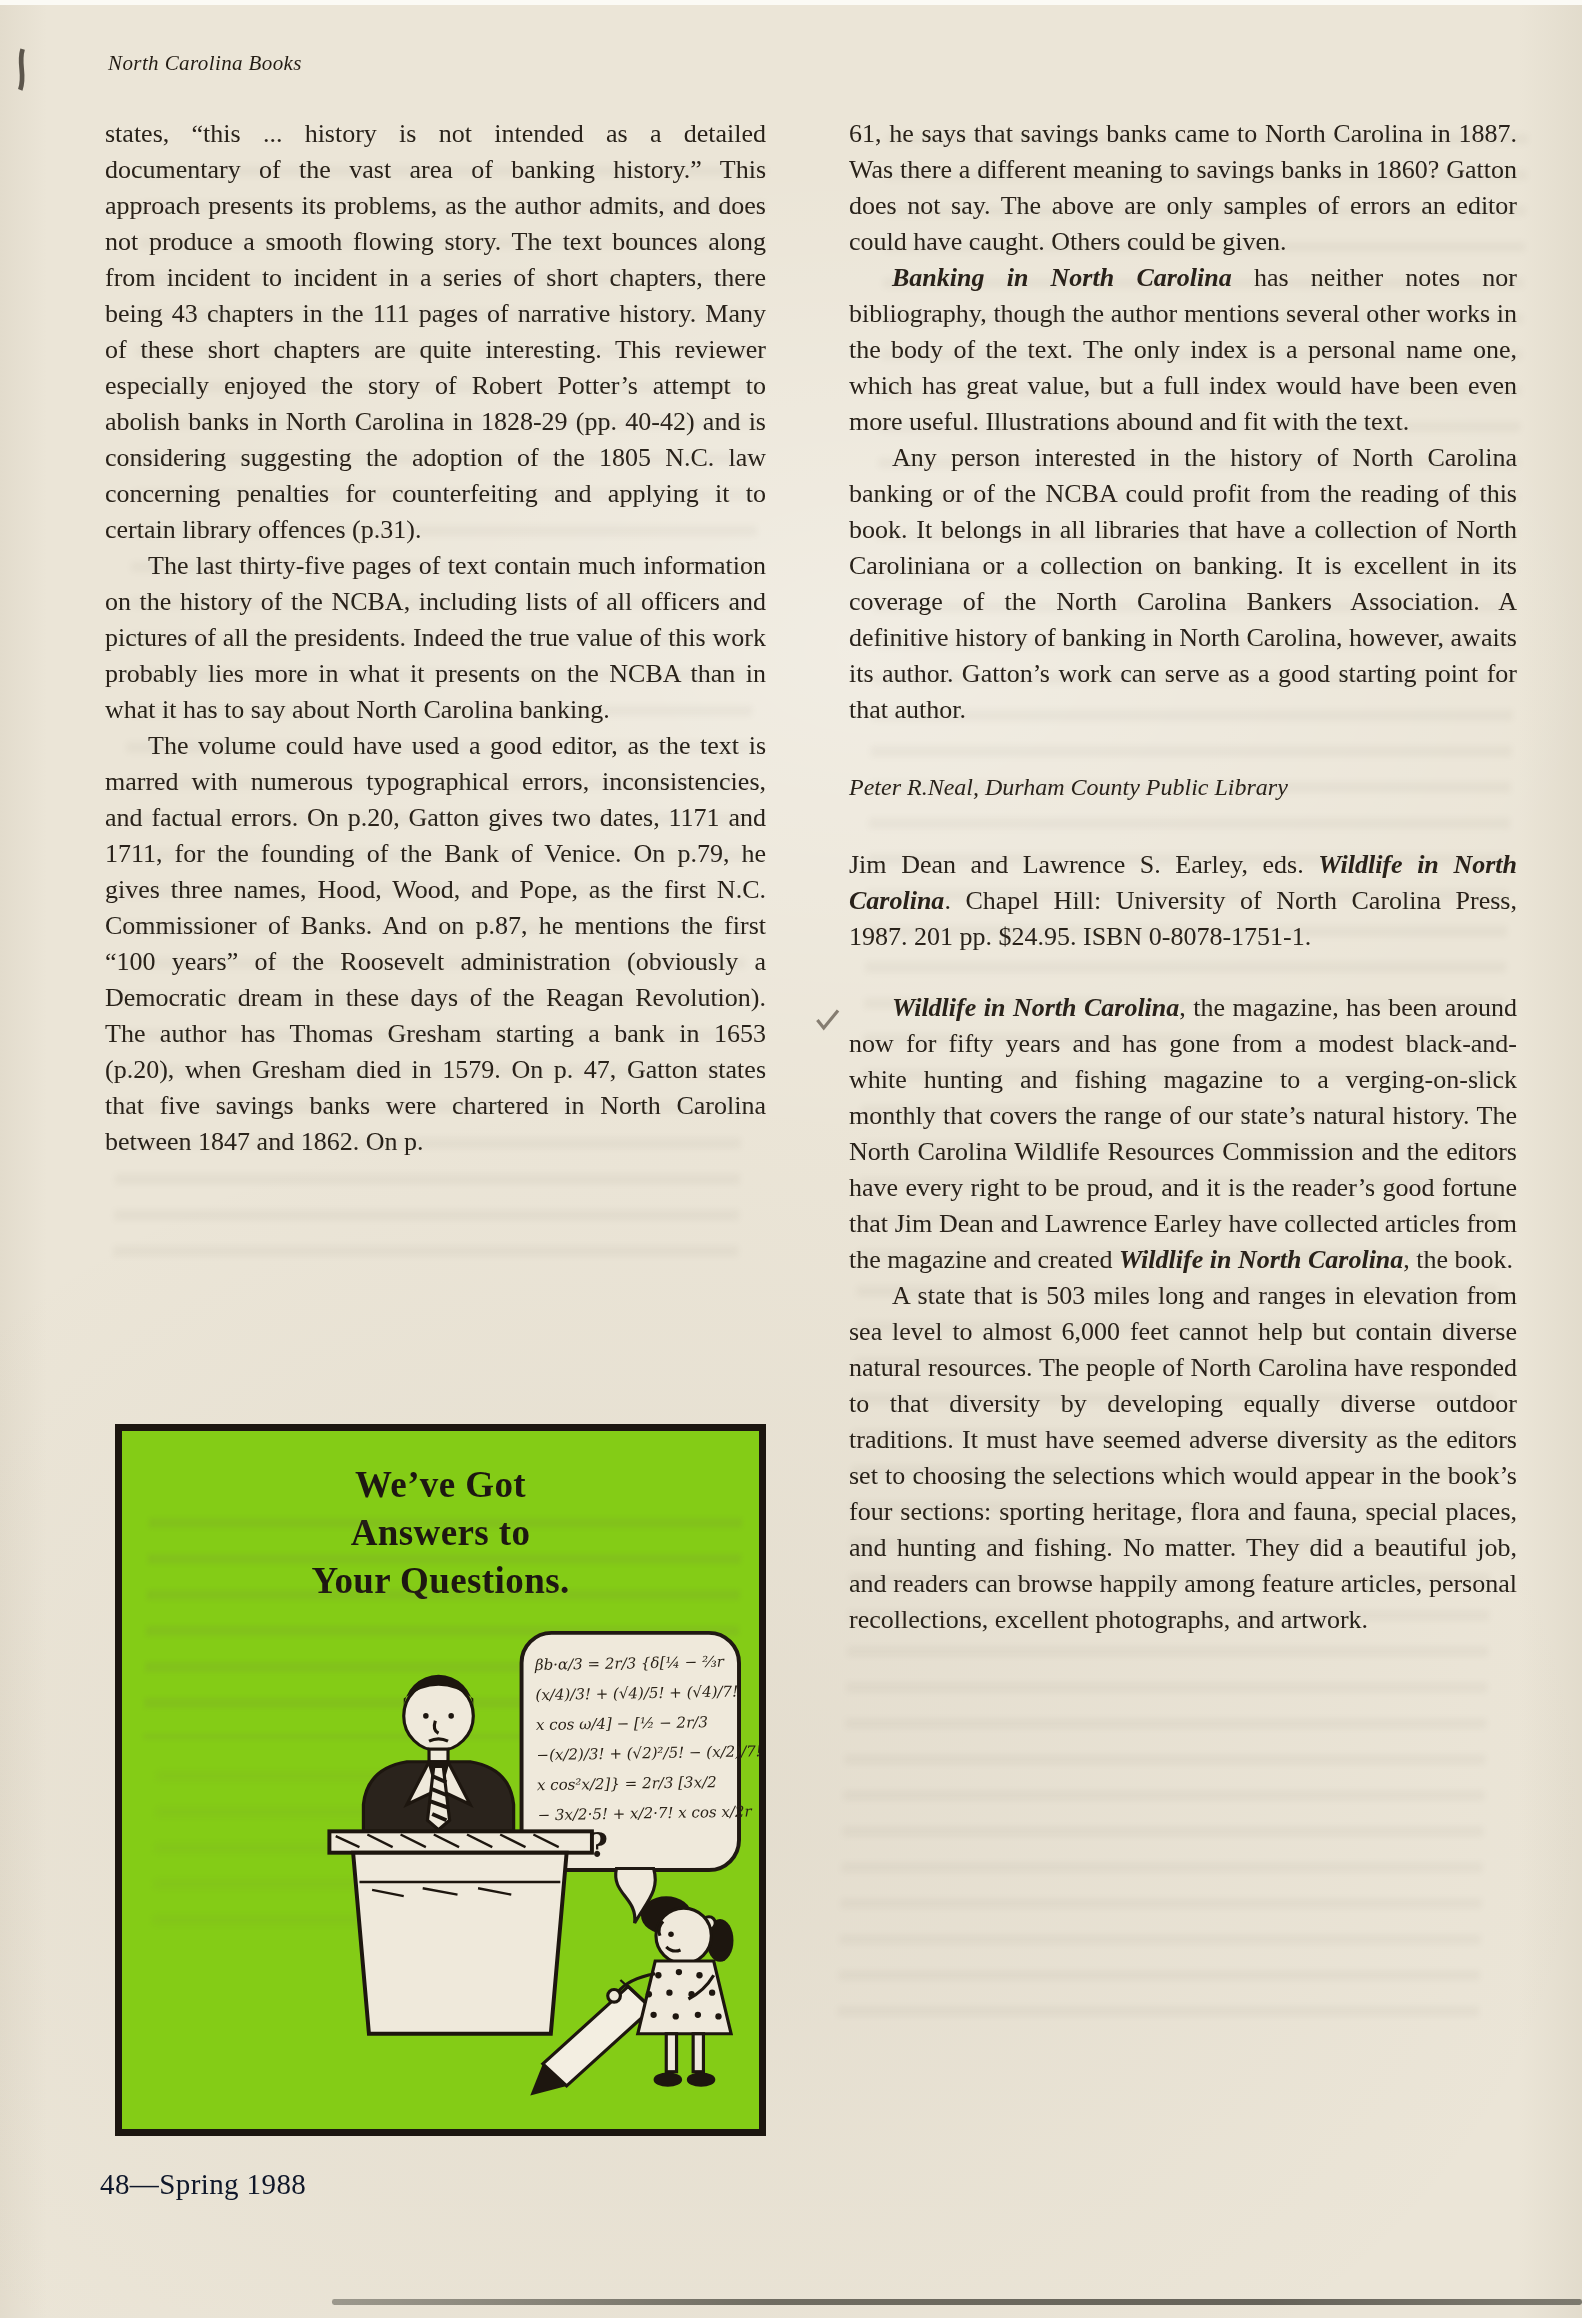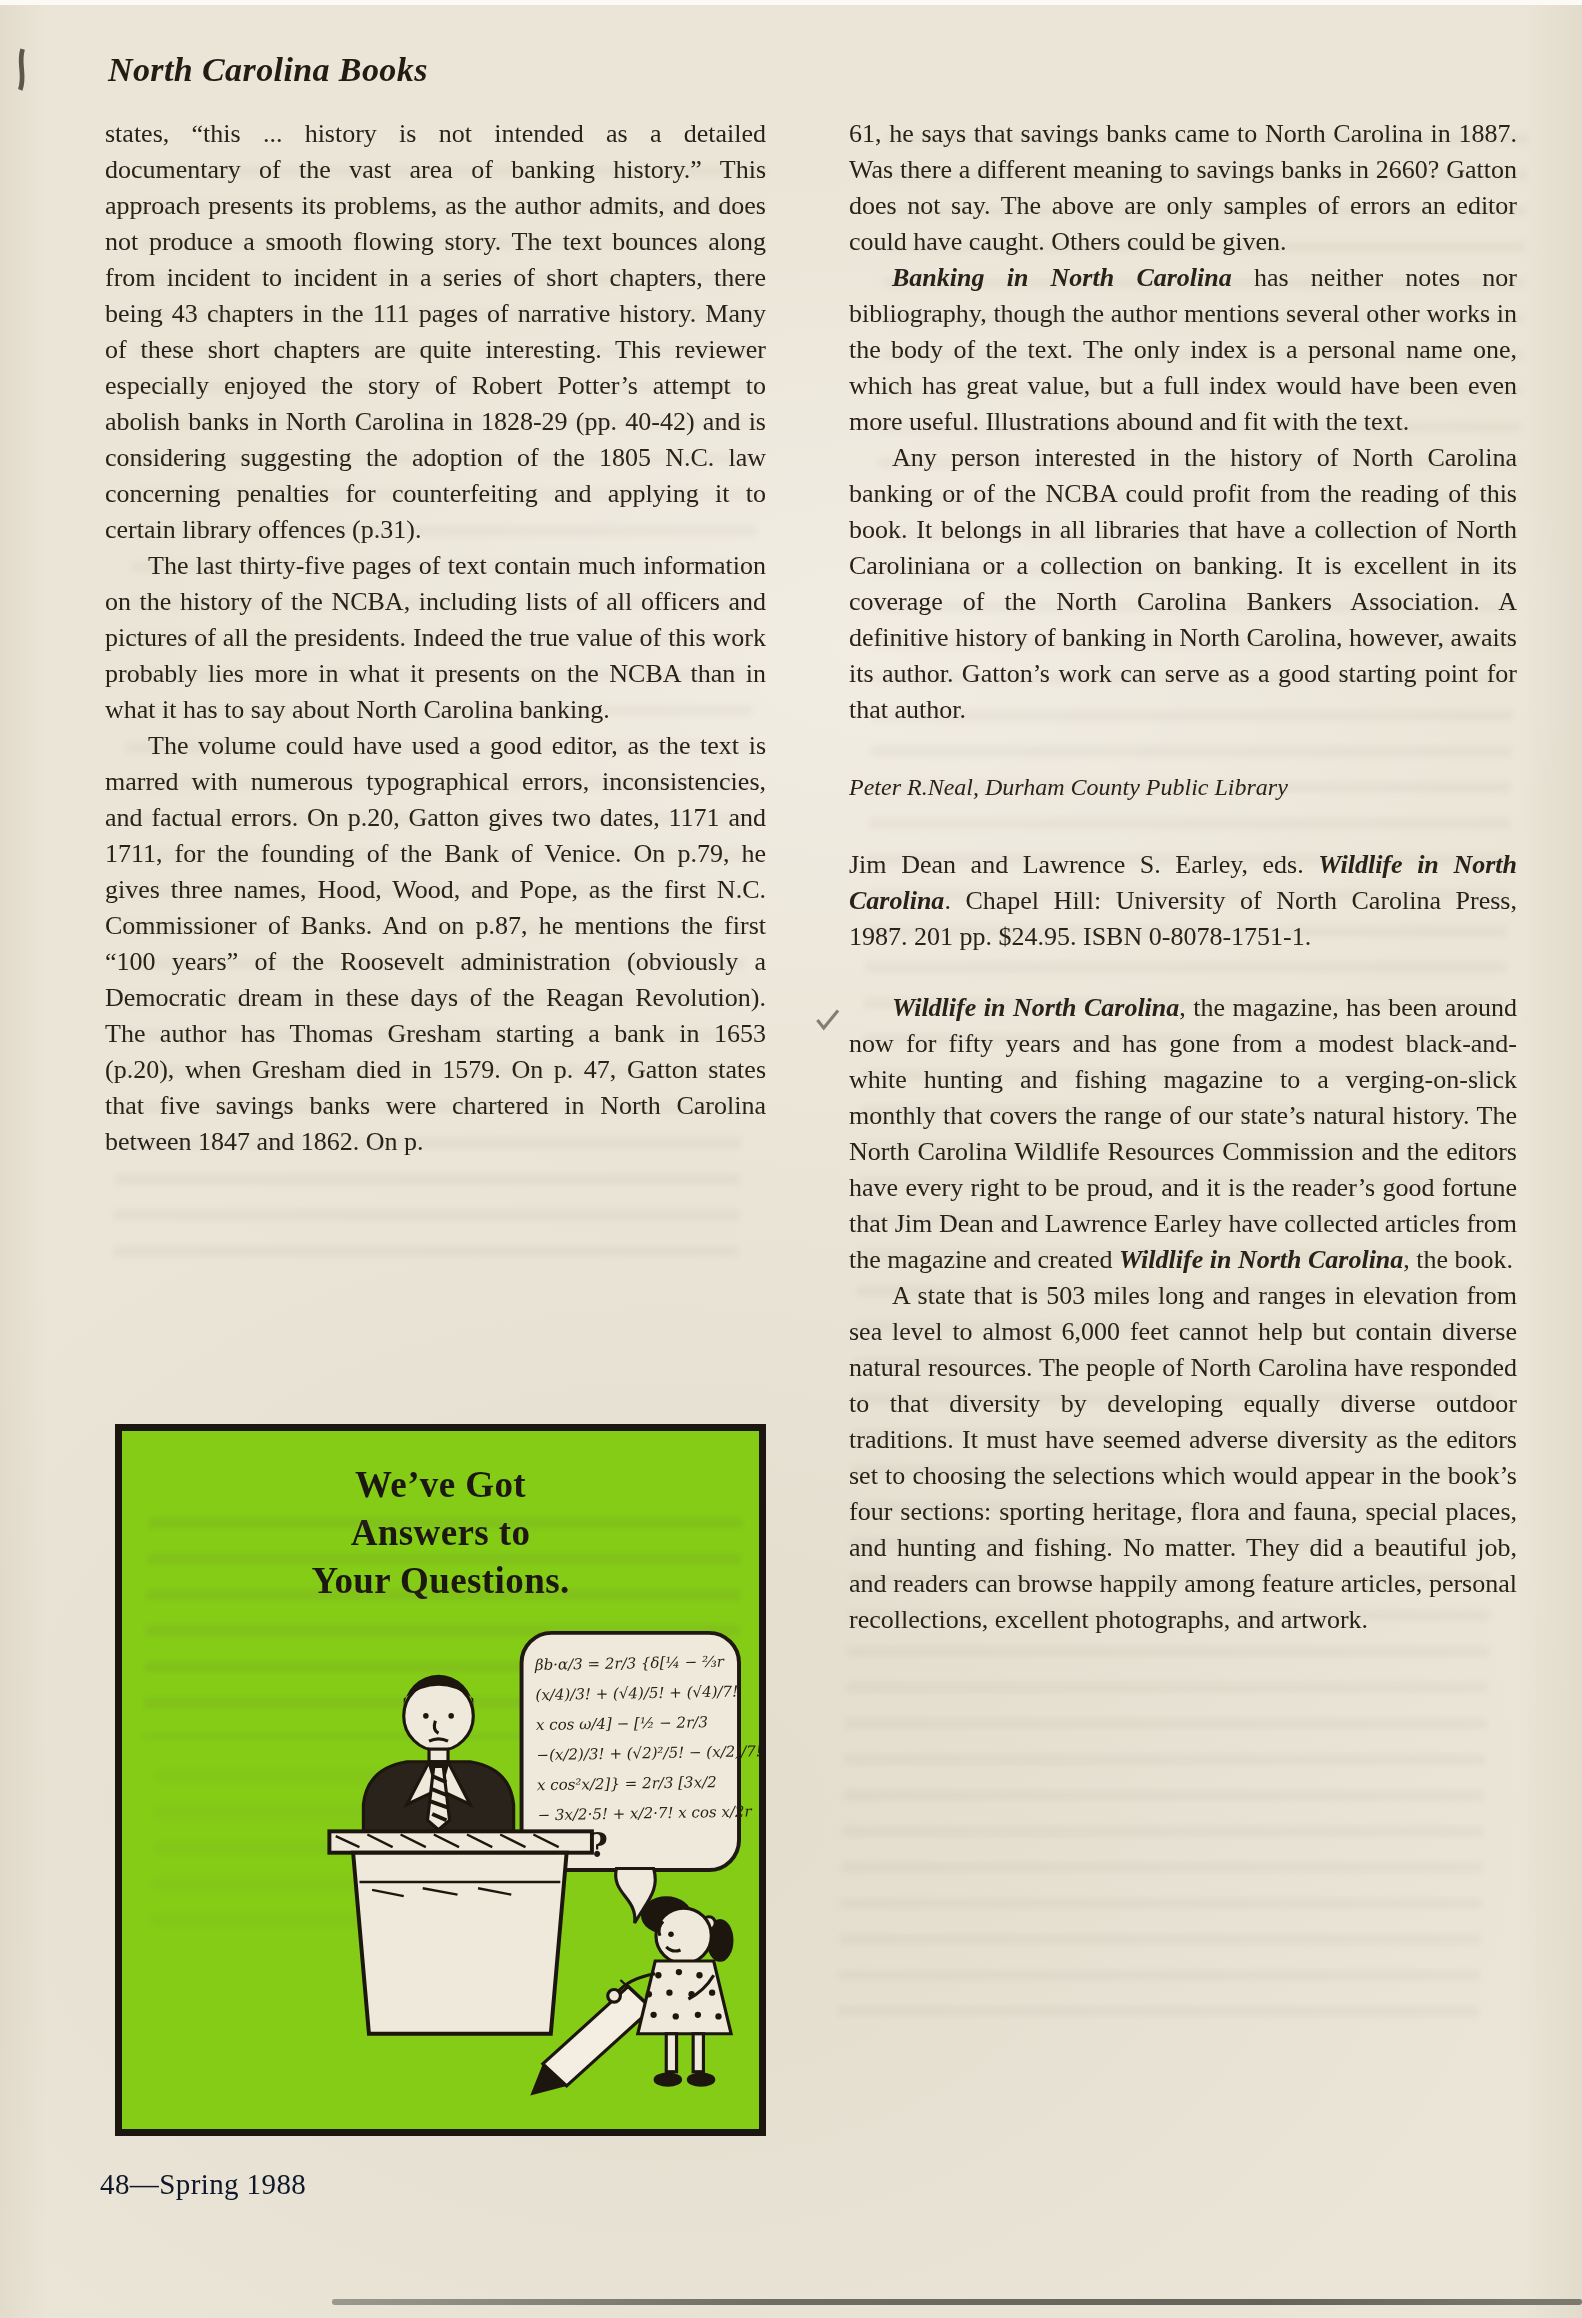--- a/index.html
+++ b/index.html
@@ -26,21 +26,21 @@
   .ghost{
     position:absolute;pointer-events:none;filter:blur(2.4px);opacity:.18;
     background:repeating-linear-gradient(180deg,
       rgba(110,100,82,0.55) 0px, rgba(110,100,82,0.55) 10.3px,
       rgba(110,100,82,0.0) 10.3px, rgba(110,100,82,0.0) 36px);
     transform:skewX(-1.5deg);
   }
   .ghost.soft{opacity:.10;filter:blur(3.2px);}
   .header-title{
     position:absolute;left:108px;top:51px;
-    font-size:34px;font-weight:bold;font-style:italic;color:#231c14;letter-spacing:0.4px;text-align:right;
+    font-size:21px;font-weight:normal;font-style:italic;color:#231c14;letter-spacing:0.4px;text-align:right;
   }
   .col{
     position:absolute;top:116px;font-size:26px;line-height:36px;
     text-align:justify;color:#29221a;
   }
   .col-left{left:105px;width:661px;}
   .col-right{left:849px;width:668px;}
   p.paragraph{margin:0;}
   p.paragraph.indent{text-indent:43px;}
   .seg-bi{font-weight:bold;font-style:italic;}
@@ -78,21 +78,21 @@
   <div class="col col-left">
     <div>
         <p class="paragraph"><span>states, “this ... history is not intended as a detailed documentary of the vast area of banking history.” This approach presents its problems, as the author admits, and does not produce a smooth flowing story. The text bounces along from incident to incident in a series of short chapters, there being 43 chapters in the 111 pages of narrative history. Many of these short chapters are quite interesting. This reviewer especially enjoyed the story of Robert Potter’s attempt to abolish banks in North Carolina in 1828-29 (pp. 40-42) and is considering suggesting the adoption of the 1805 N.C. law concerning penalties for counterfeiting and applying it to certain library offences (p.31).</span></p>
         <p class="paragraph indent"><span>The last thirty-five pages of text contain much information on the history of the NCBA, including lists of all officers and pictures of all the presidents. Indeed the true value of this work probably lies more in what it presents on the NCBA than in what it has to say about North Carolina banking.</span></p>
         <p class="paragraph indent"><span>The volume could have used a good editor, as the text is marred with numerous typographical errors, inconsistencies, and factual errors. On p.20, Gatton gives two dates, 1171 and 1711, for the founding of the Bank of Venice. On p.79, he gives three names, Hood, Wood, and Pope, as the first N.C. Commissioner of Banks. And on p.87, he mentions the first “100 years” of the Roosevelt administration (obviously a Democratic dream in these days of the Reagan Revolution). The author has Thomas Gresham starting a bank in 1653 (p.20), when Gresham died in 1579. On p. 47, Gatton states that five savings banks were chartered in North Carolina between 1847 and 1862. On p.</span></p>
       </div>
   </div>
 
   <div class="col col-right">
     <div>
-        <p class="paragraph"><span>61, he says that savings banks came to North Carolina in 1887. Was there a different meaning to savings banks in 2660? Gatton does not say. The above are only samples of errors an editor could have caught. Others could be given.</span></p>
+        <p class="paragraph"><span>61, he says that savings banks came to North Carolina in 1887. Was there a different meaning to savings banks in 1860? Gatton does not say. The above are only samples of errors an editor could have caught. Others could be given.</span></p>
         <p class="paragraph indent"><span class="seg-bi">Banking in North Carolina</span><span> has neither notes nor bibliography, though the author mentions several other works in the body of the text. The only index is a personal name one, which has great value, but a full index would have been even more useful. Illustrations abound and fit with the text.</span></p>
         <p class="paragraph indent"><span>Any person interested in the history of North Carolina banking or of the NCBA could profit from the reading of this book. It belongs in all libraries that have a collection of North Caroliniana or a collection on banking. It is excellent in its coverage of the North Carolina Bankers Association. A definitive history of banking in North Carolina, however, awaits its author. Gatton’s work can serve as a good starting point for that author.</span></p>
       </div>
     <div class="reviewer">Peter R.Neal, Durham County Public Library</div>
     <div class="citation-wrap">
         <p class="paragraph"><span>Jim Dean and Lawrence S. Earley, eds. </span><span class="seg-bi">Wildlife in North Carolina</span><span>. Chapel Hill: University of North Carolina Press, 1987. 201 pp. $24.95. ISBN 0-8078-1751-1.</span></p>
       </div>
     <div class="review-wrap">
         <p class="paragraph indent"><span class="seg-bi">Wildlife in North Carolina</span><span>, the magazine, has been around now for fifty years and has gone from a modest black-and-white hunting and fishing magazine to a verging-on-slick monthly that covers the range of our state’s natural history. The North Carolina Wildlife Resources Commission and the editors have every right to be proud, and it is the reader’s good fortune that Jim Dean and Lawrence Earley have collected articles from the magazine and created </span><span class="seg-bi">Wildlife in North Carolina</span><span>, the book.</span></p>
         <p class="paragraph indent"><span>A state that is 503 miles long and ranges in elevation from sea level to almost 6,000 feet cannot help but contain diverse natural resources. The people of North Carolina have responded to that diversity by developing equally diverse outdoor traditions. It must have seemed adverse diversity as the editors set to choosing the selections which would appear in the book’s four sections: sporting heritage, flora and fauna, special places, and hunting and fishing. No matter. They did a beautiful job, and readers can browse happily among feature articles, personal recollections, excellent photographs, and artwork.</span></p>

